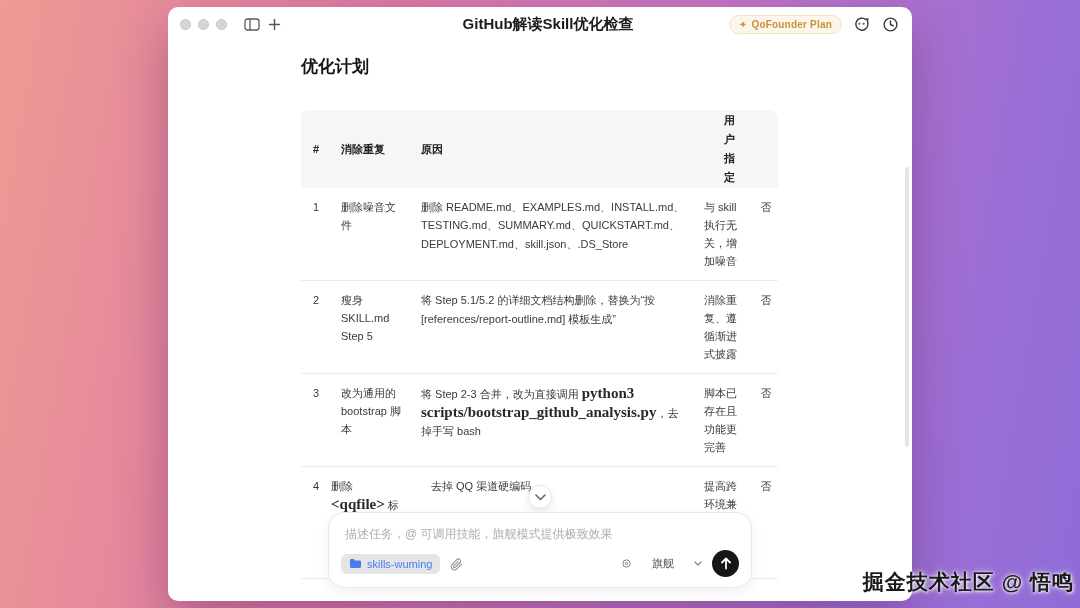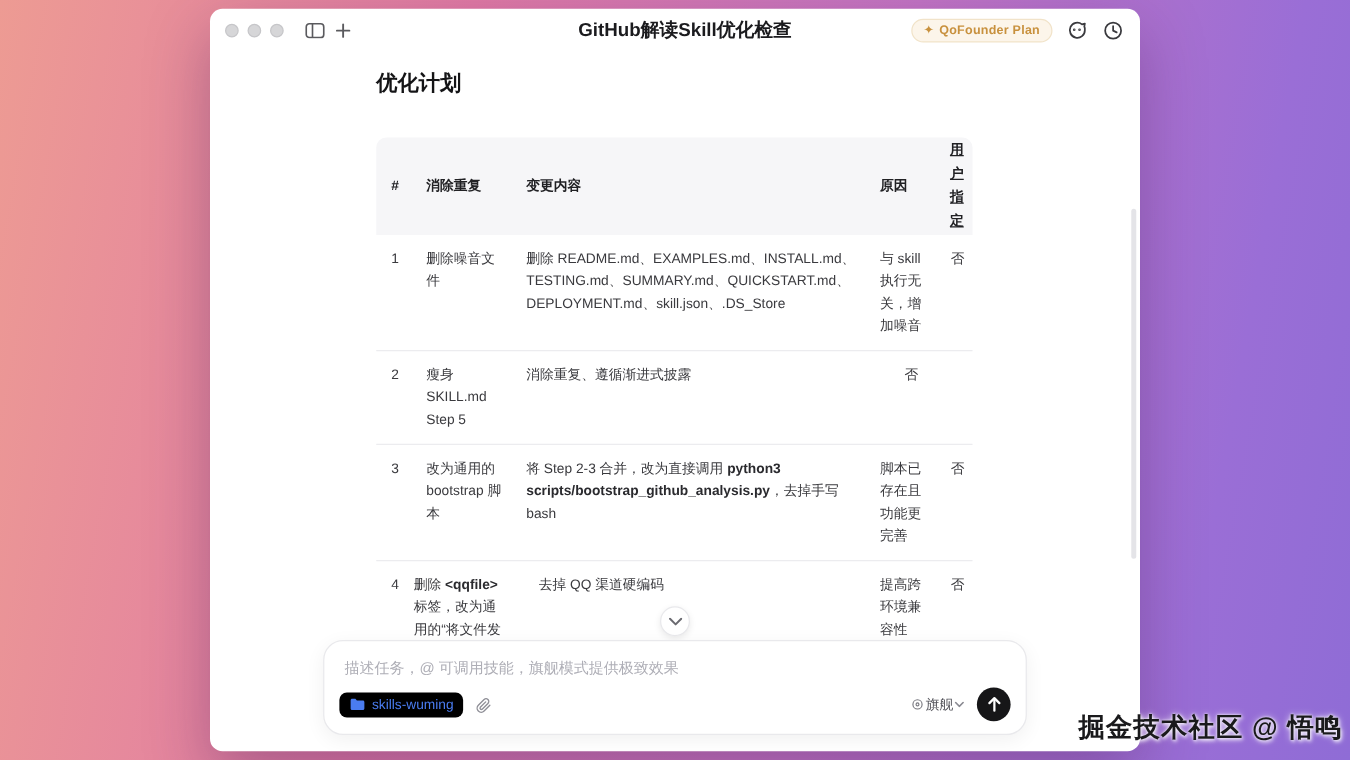--- a/index.html
+++ b/index.html
@@ -54,54 +54,54 @@
   .cell { line-height:18px; }
   .c-num  { padding:10px 0 10px 12px; }
   .c-target { padding:10px 16px 10px 10px; }
   .c-change { padding:10px 16px 10px 0; }
   .c-reason { padding:10px 8px 10px 0; }
   .c-user { padding:10px 0; text-align:center; }
   .h-cell { line-height:16px; }
   .h-num { padding-left:12px; }
   .h-target { padding-left:10px; }
   .h-user-v {
-    width:12px; margin:0 auto; text-align:left;
-    line-height:19px; word-break:break-all; font-weight:700;text-decoration:underline;
+    width:12px; margin:0 auto; text-align:right;
+    line-height:19px; word-break:break-all; font-weight:700;
   }
   .code {
-    font-family:Liberation Sans, sans-serif;
-    font-weight:700; font-size:11px; color:#2a2a2e;
+    font-family:Liberation Serif, serif;
+    font-weight:700; font-size:15px; color:#2a2a2e;
   }
 
   
   .scroll-down {
     position:absolute; left:50%; bottom:92px; transform:translateX(-50%);
     width:24px; height:24px; border-radius:50%; background:#fff;
     border:1px solid #e9e9ec; box-shadow:0 2px 6px rgba(0,0,0,.09);
     display:flex; align-items:center; justify-content:center; cursor:pointer; z-index:3;
   }
 
   
   .composer {
     position:absolute; left:50%; bottom:13px; transform:translateX(-50%);
-    width:563px; height:76px; background:#fff; border:1px solid #e9e9ec;
+    width:424px; height:76px; background:#fff; border:1px solid #e9e9ec;
     border-radius:16px; box-shadow:0 4px 16px rgba(0,0,0,.06); z-index:4;
   }
   .composer-input { padding:13px 16px 0; font-size:12px; color:#aeaeb6; cursor:text; }
   .composer-bottom {
     position:absolute; left:12px; right:12px; bottom:10px;
     display:flex; align-items:center; gap:10px;
   }
   .skill-chip {
-    display:flex; align-items:center; gap:5px; background:#000000;
+    display:flex; align-items:center; gap:5px; background:#e5e5e5;
     border-radius:6px; padding:4px 8px; color:#4a7cf0; font-size:11px; cursor:pointer;
   }
   .icon-btn { display:flex; align-items:center; cursor:pointer; }
   .spacer { flex:1; }
-  .mode-select { display:flex; align-items:center; gap:1px; color:#55555c; font-size:11px; cursor:pointer; }
+  .mode-select { display:flex; align-items:center; gap:20px; color:#55555c; font-size:11px; cursor:pointer; }
   .send-btn {
     width:27px; height:27px; border-radius:50%; background:#161618;
     display:flex; align-items:center; justify-content:center; cursor:pointer;
   }
 
   
   .win-scrollbar {
     position:absolute; right:3px; top:160px; width:4px; height:280px;
     background:#e4e4e8; border-radius:2px;
   }
@@ -160,38 +160,38 @@
   </div>
 
   <div class="doc">
     <h1 class="doc-heading">优化计划</h1>
 
     <div class="tbl">
 
       <div class="tbl-header">
         <div class="h-cell h-num">#</div>
         <div class="h-cell h-target">消除重复</div>
-        <div class="h-cell">变更内容</div>
         <div class="h-cell">原因</div>
         <div class="h-cell">
             <div class="h-user-v">用户指定</div>
           </div>
       </div>
 
       <div class="tbl-row">
         <div class="cell c-num">1</div>
         <div class="cell c-target">删除噪音文件</div>
         <div class="cell c-change"><span>删除 README.md、EXAMPLES.md、INSTALL.md、TESTING.md、SUMMARY.md、QUICKSTART.md、DEPLOYMENT.md、skill.json、.DS_Store</span><span class="code"></span><span></span></div>
         <div class="cell c-reason">与 skill 执行无关，增加噪音</div>
         <div class="cell c-user">否</div>
       </div>
 
       <div class="tbl-row">
         <div class="cell c-num">2</div>
         <div class="cell c-target">瘦身 SKILL.md Step 5</div>
+        <div class="cell c-change"><span>将 Step 5.1/5.2 的详细文档结构删除，替换为“按 [references/report-outline.md] 模板生成”</span><span class="code"></span><span></span></div>
         <div class="cell c-reason">消除重复、遵循渐进式披露</div>
         <div class="cell c-user">否</div>
       </div>
 
       <div class="tbl-row">
         <div class="cell c-num">3</div>
         <div class="cell c-target">改为通用的 bootstrap 脚本</div>
         <div class="cell c-change"><span>将 Step 2-3 合并，改为直接调用 </span><span class="code">python3 scripts/bootstrap_github_analysis.py</span><span>，去掉手写 bash</span></div>
         <div class="cell c-reason">脚本已存在且功能更完善</div>
         <div class="cell c-user">否</div>

